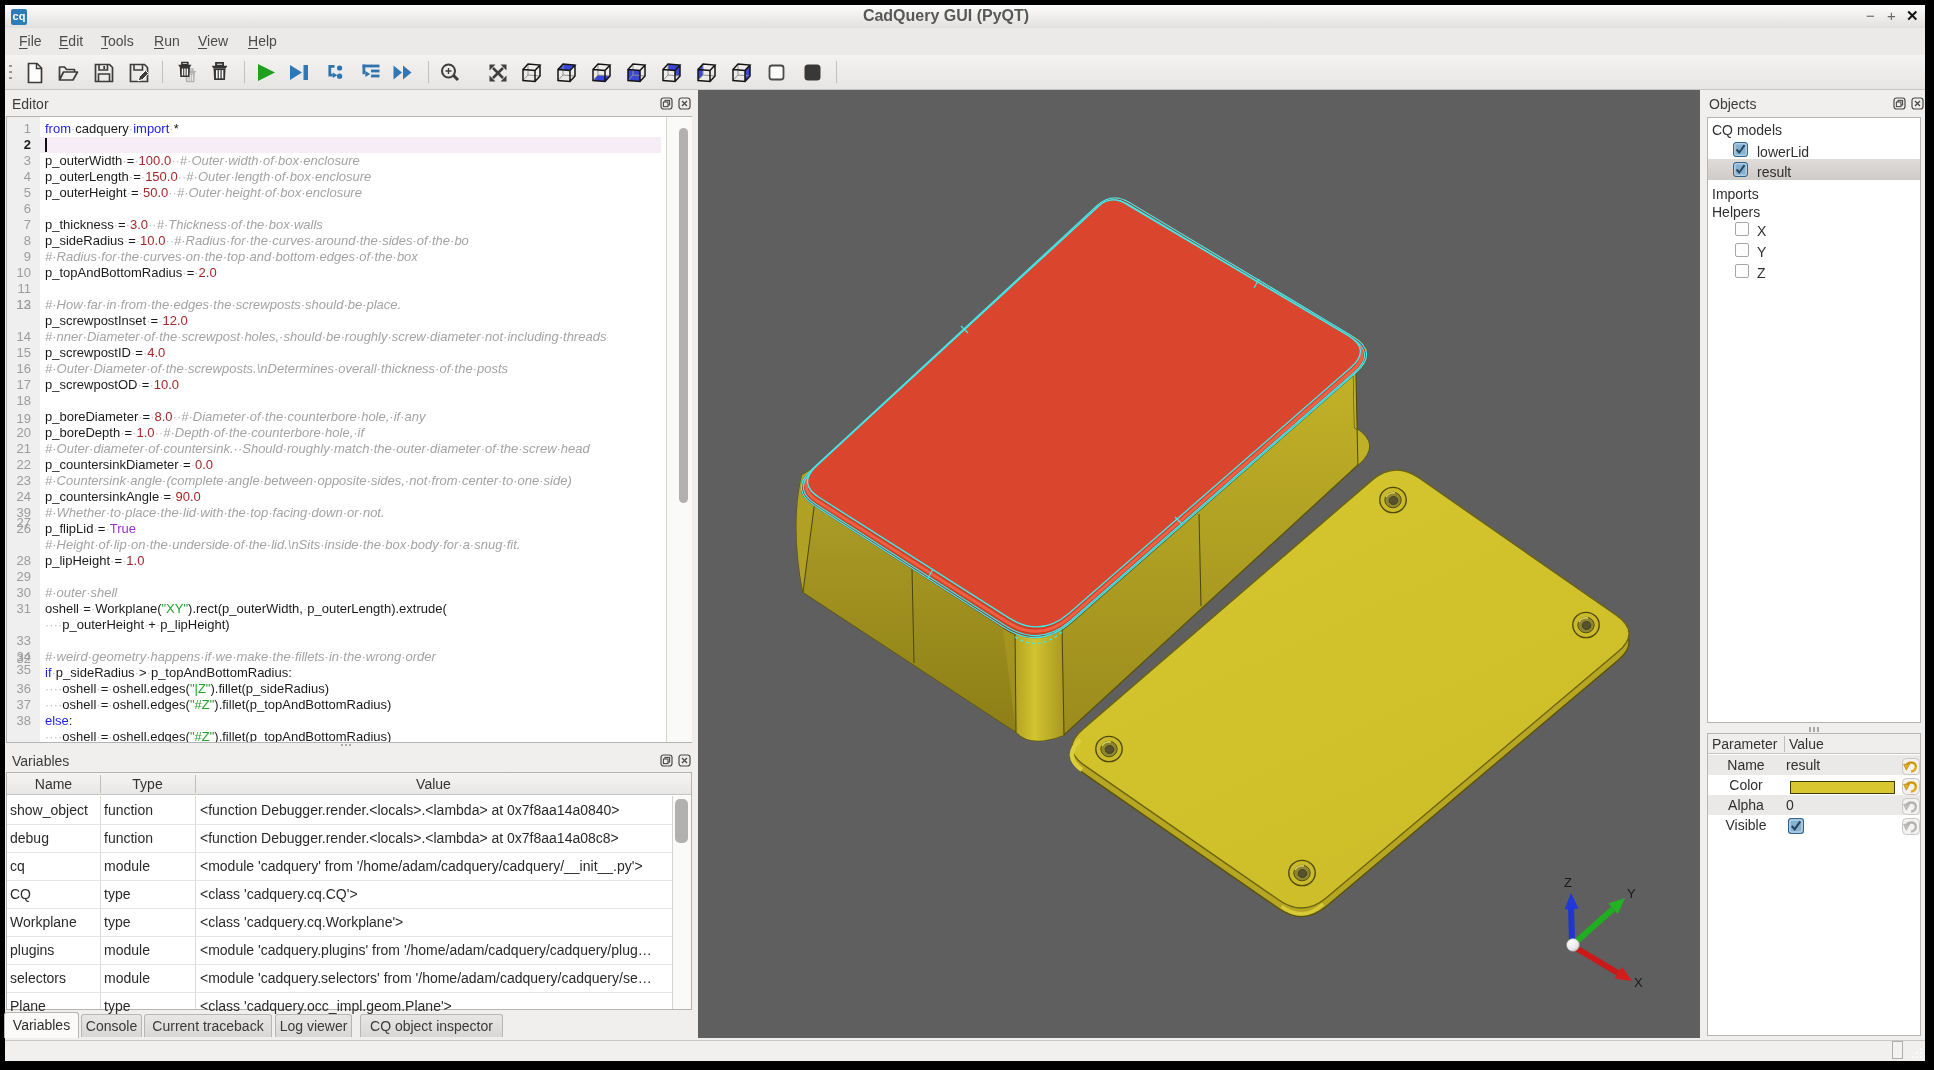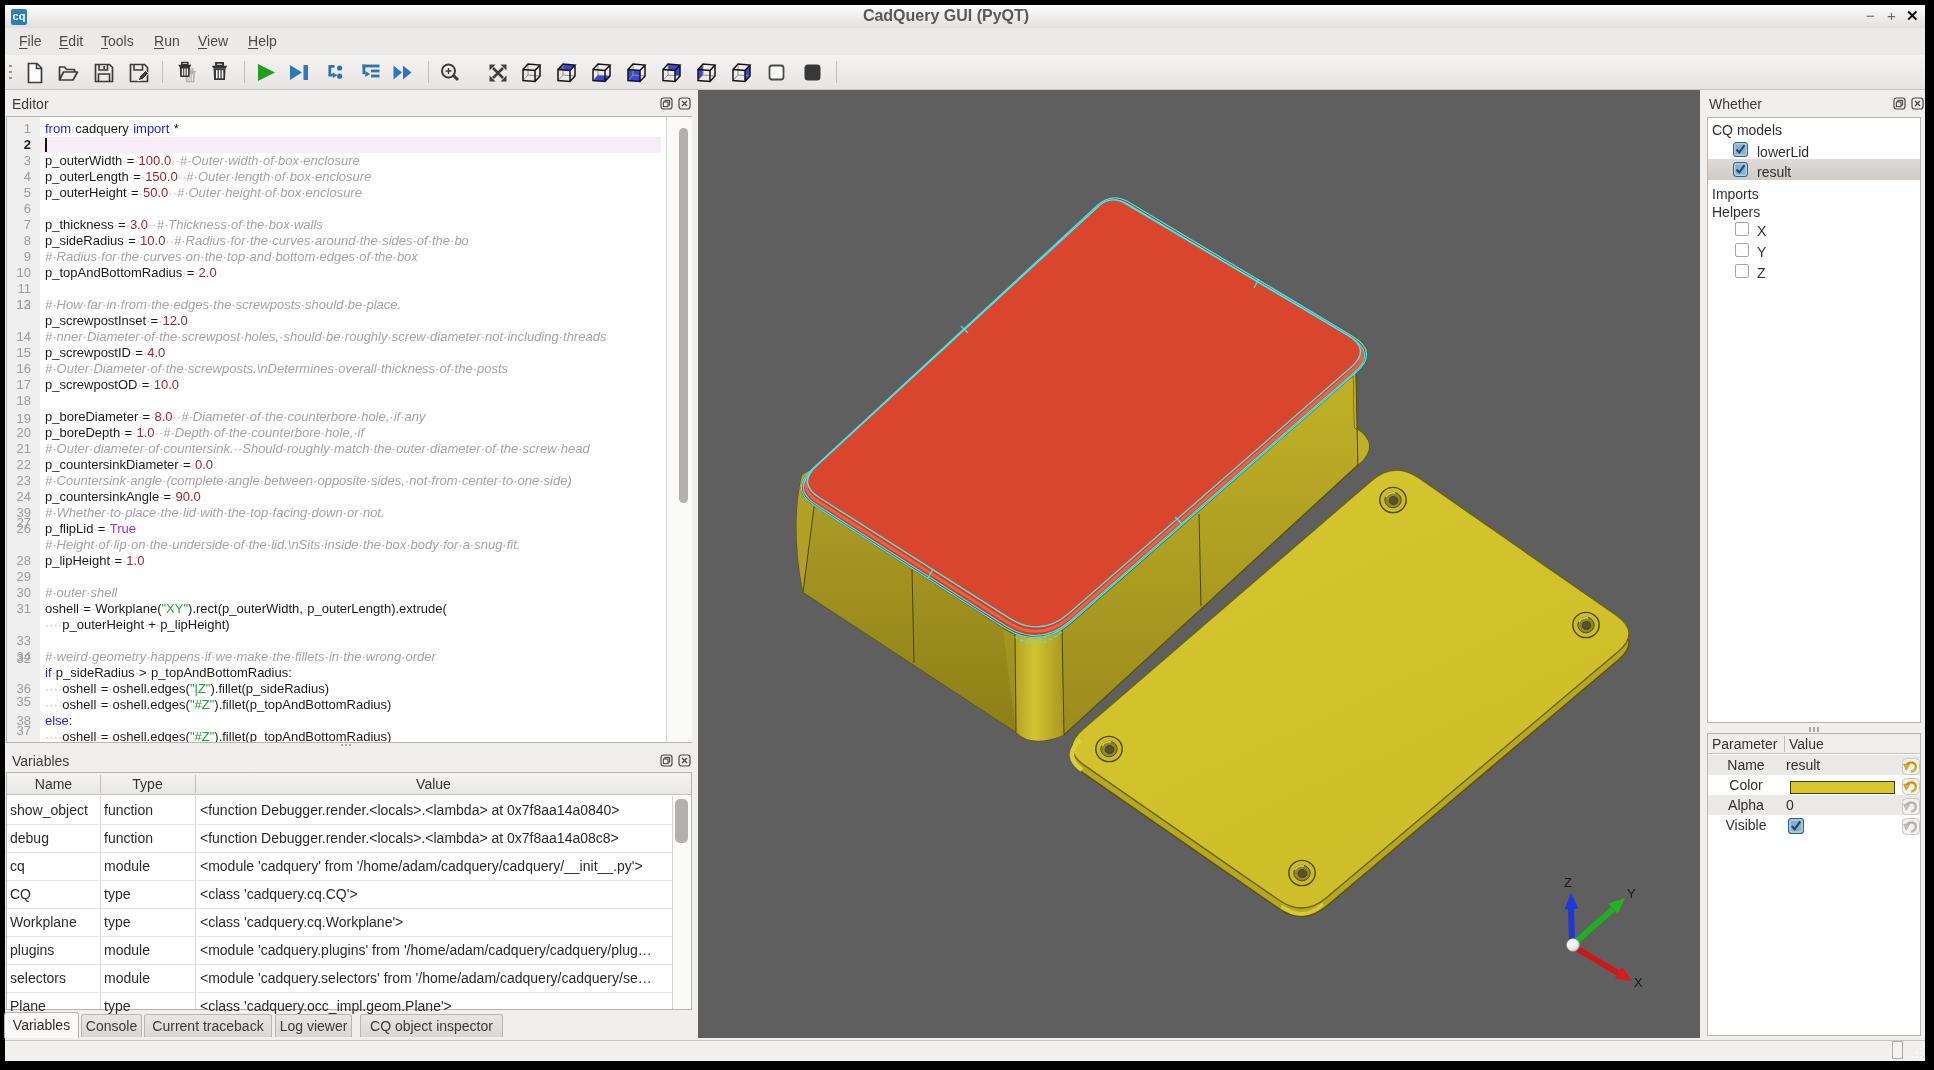--- a/index.html
+++ b/index.html
@@ -273,25 +273,25 @@
 <div class="ln" style="top:569px">29</div>
 <div class="ln" style="top:585px">30</div>
 <div class="cl" style="top:585px"><span class="c">#·outer·shell</span></div>
 <div class="ln" style="top:601px">31</div>
 <div class="cl" style="top:601px">oshell<i>·</i>=<i>·</i>Workplane(<span class="s">"XY"</span>).rect(p_outerWidth,<i>·</i>p_outerLength).extrude(</div>
 <div class="ln" style="top:651px">32</div>
 <div class="cl" style="top:617px"><i>····</i>p_outerHeight<i>·</i>+<i>·</i>p_lipHeight)</div>
 <div class="ln" style="top:633px">33</div>
 <div class="ln" style="top:649px">34</div>
 <div class="cl" style="top:649px"><span class="c">#·weird·geometry·happens·if·we·make·the·fillets·in·the·wrong·order</span></div>
-<div class="ln" style="top:694px">35</div>
+<div class="ln" style="top:662px">35</div>
 <div class="cl" style="top:665px"><span class="k">if</span><i>·</i>p_sideRadius<i>·</i>&gt;<i>·</i>p_topAndBottomRadius:</div>
 <div class="ln" style="top:681px">36</div>
 <div class="cl" style="top:681px"><i>····</i>oshell<i>·</i>=<i>·</i>oshell.edges(<span class="s">"|Z"</span>).fillet(p_sideRadius)</div>
-<div class="ln" style="top:723px">37</div>
+<div class="ln" style="top:697px">37</div>
 <div class="cl" style="top:697px"><i>····</i>oshell<i>·</i>=<i>·</i>oshell.edges(<span class="s">"#Z"</span>).fillet(p_topAndBottomRadius)</div>
 <div class="ln" style="top:713px">38</div>
 <div class="cl" style="top:713px"><span class="k">else</span>:</div>
 
 <div class="cl" style="top:729px"><i>····</i>oshell<i>·</i>=<i>·</i>oshell.edges(<span class="s">"#Z"</span>).fillet(p_topAndBottomRadius)</div>
 <div class="abs" style="left:6px;top:743px;width:686px;height:4px;background:#f1efed"></div>
 <div class="abs" style="left:6px;top:742px;width:686px;height:1px;background:#b6b4b2"></div>
 <div class="abs vsb" style="left:666px;top:117px;width:26px;height:625px"></div>
 <div class="abs vsbh" style="left:679px;top:128px;width:9px;height:375px"></div>
 
@@ -418,21 +418,21 @@
 <polygon points="873.0,803.0 880.6,818.7 866.6,819.3" fill="#2038d8"></polygon>
 <line x1="879" y1="851" x2="915" y2="819" stroke="#1fae1f" stroke-width="6"></line>
 <polygon points="927.0,808.0 919.8,823.9 910.4,813.5" fill="#22b222"></polygon>
 <line x1="878" y1="858" x2="920" y2="883" stroke="#cc1818" stroke-width="6"></line>
 <polygon points="934.0,891.0 916.7,888.6 924.0,876.7" fill="#d41c1c"></polygon>
 <circle cx="875" cy="855" r="6.5" fill="url(#gs)" stroke="#888" stroke-width="0.5"></circle>
 <text x="866" y="797" font-size="13" fill="#1a1a1a" font-family="Liberation Sans">Z</text>
 <text x="929" y="808" font-size="13" fill="#1a1a1a" font-family="Liberation Sans">Y</text>
 <text x="936" y="897" font-size="13" fill="#1a1a1a" font-family="Liberation Sans">X</text>
 </svg>
-<div class="abs ptitle" style="left:1709px;top:96px">Whether</div>
+<div class="abs ptitle" style="left:1709px;top:96px">Objects</div>
 <svg class="abs" style="left:1893px;top:97px" width="13" height="13" viewBox="0 0 13 13">
     <rect x="1" y="1" width="11" height="11" rx="2.5" fill="none" stroke="#4a4a4a" stroke-width="1.2"></rect>
     <rect x="5" y="3.4" width="4.6" height="4.6" fill="none" stroke="#4a4a4a" stroke-width="1.1"></rect>
     <rect x="3.4" y="5" width="4.6" height="4.6" fill="#f1efed" stroke="#4a4a4a" stroke-width="1.1"></rect>
   </svg>
 <svg class="abs" style="left:1911px;top:97px" width="13" height="13" viewBox="0 0 13 13">
     <rect x="1" y="1" width="11" height="11" rx="2.5" fill="none" stroke="#4a4a4a" stroke-width="1.2"></rect>
     <path d="M4 4 L9 9 M9 4 L4 9" stroke="#4a4a4a" stroke-width="1.4"></path>
   </svg>
 <div class="abs box" style="left:1707px;top:117px;width:214px;height:606px"></div>

